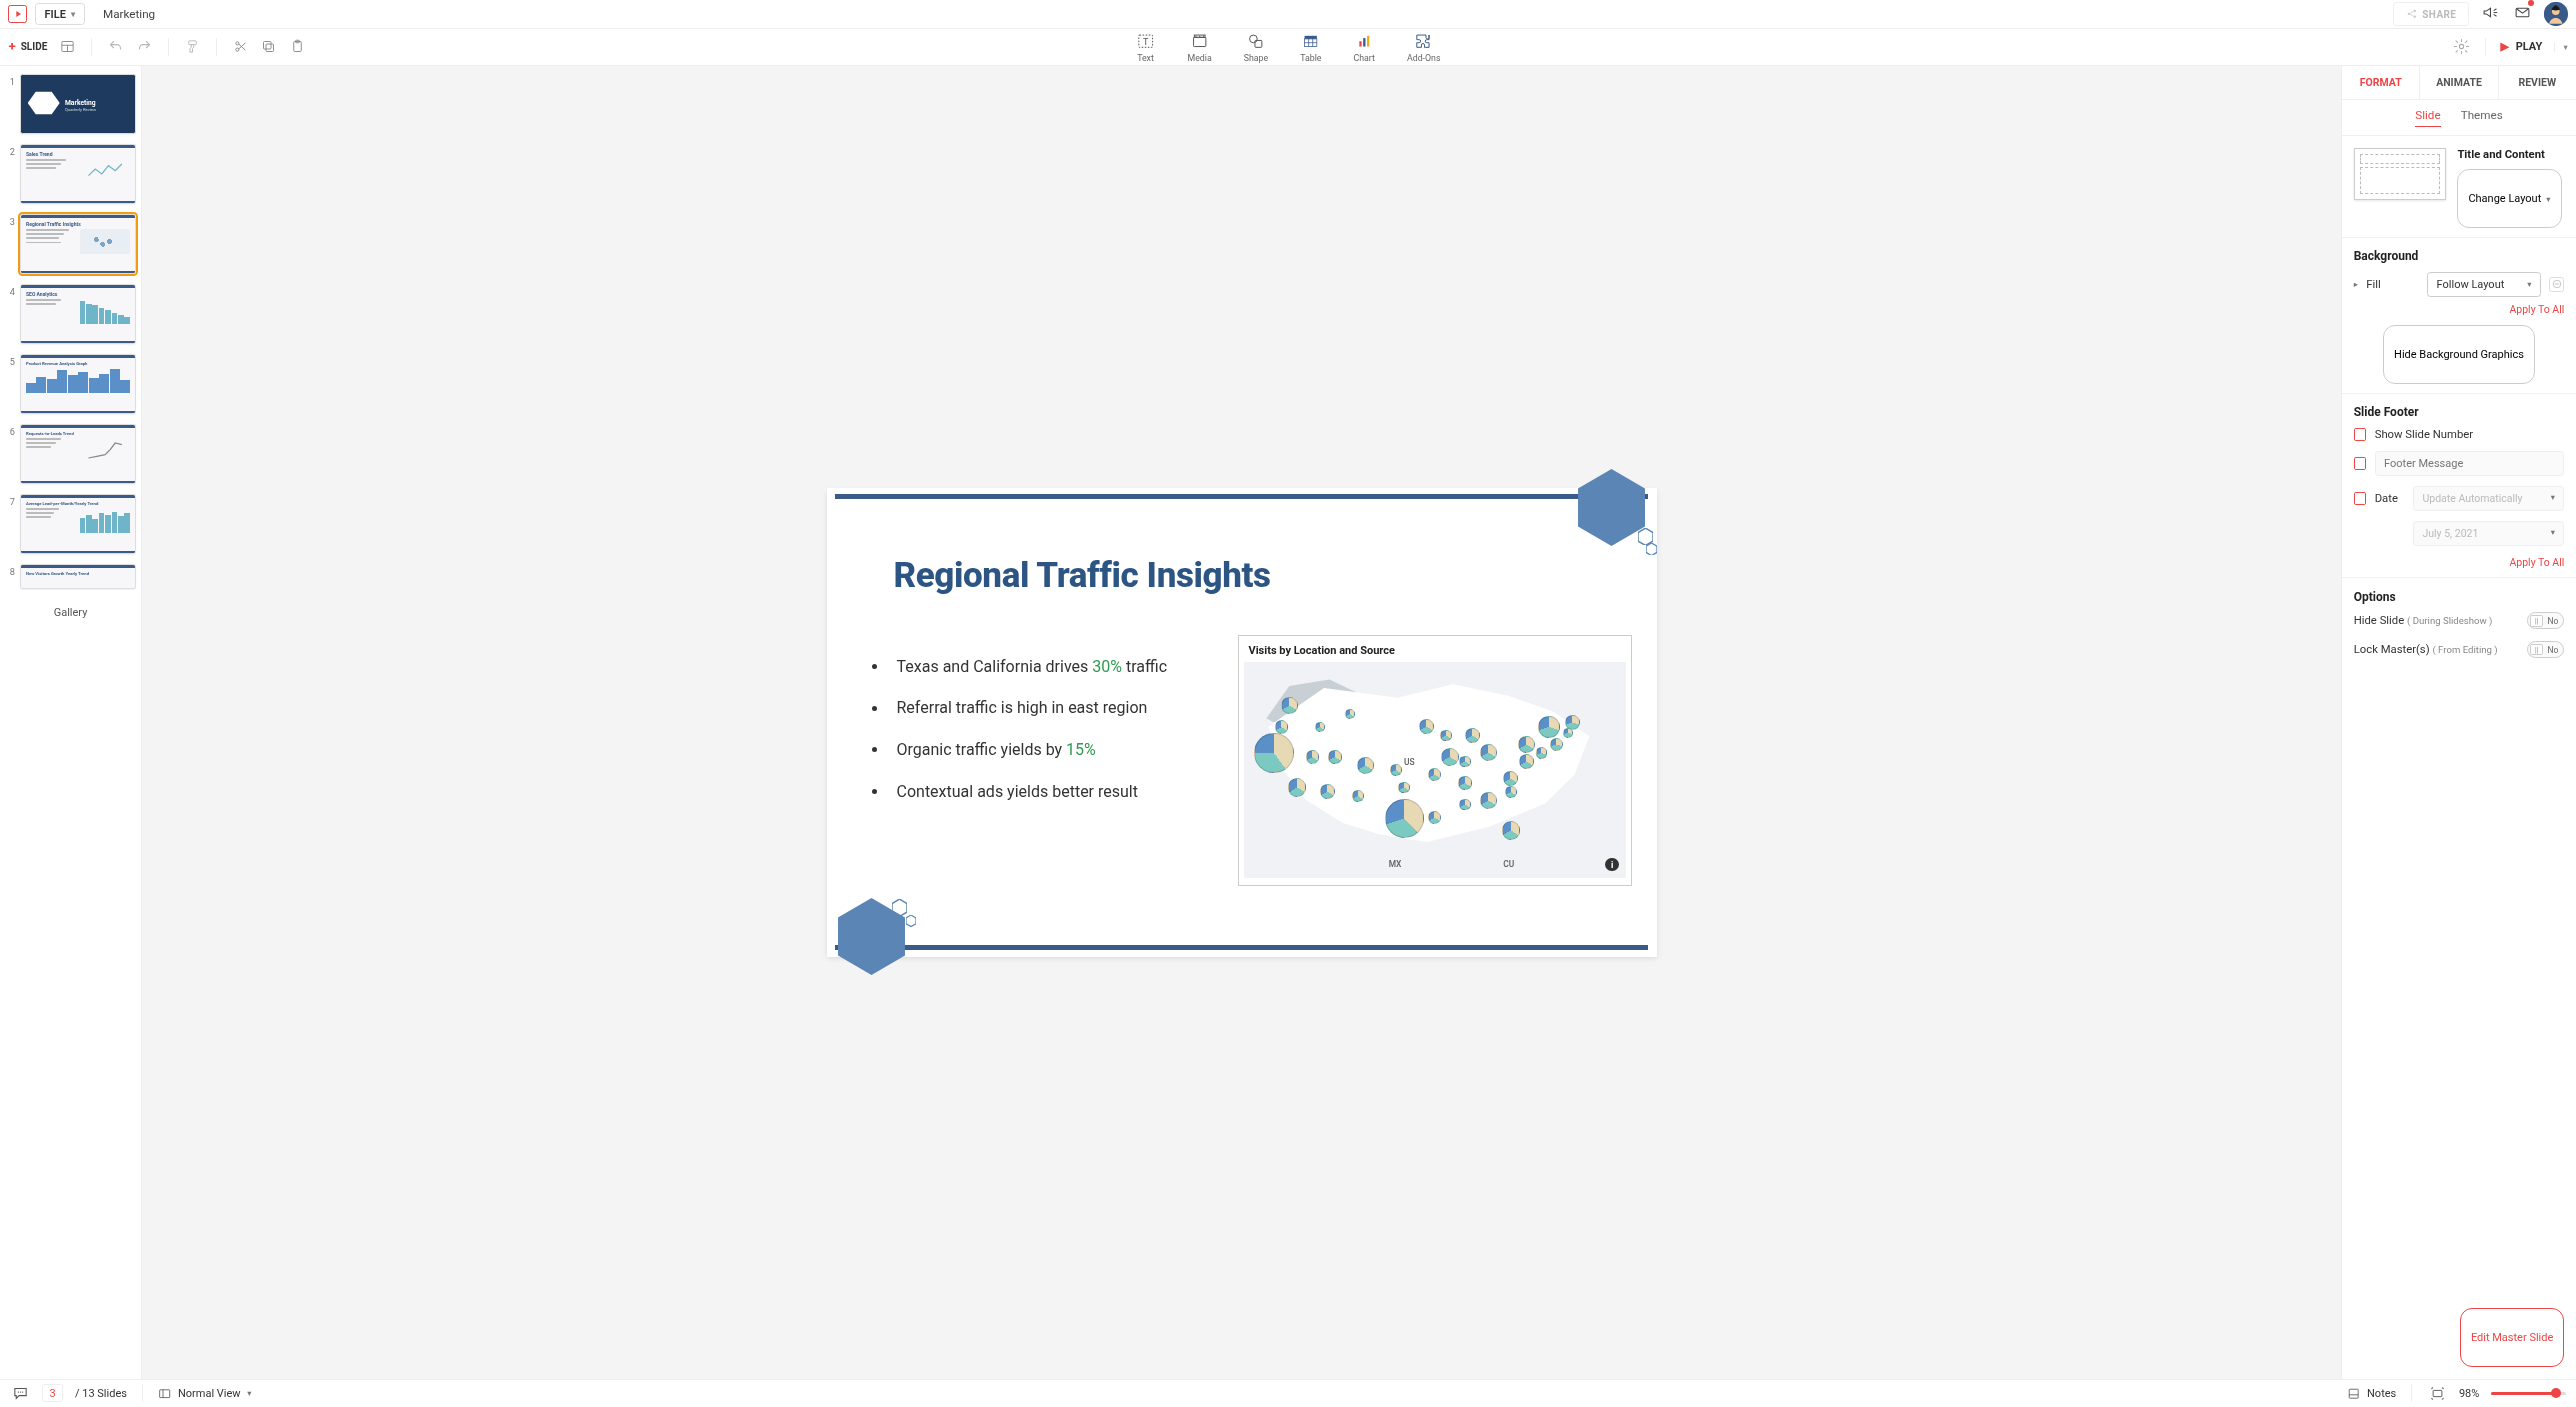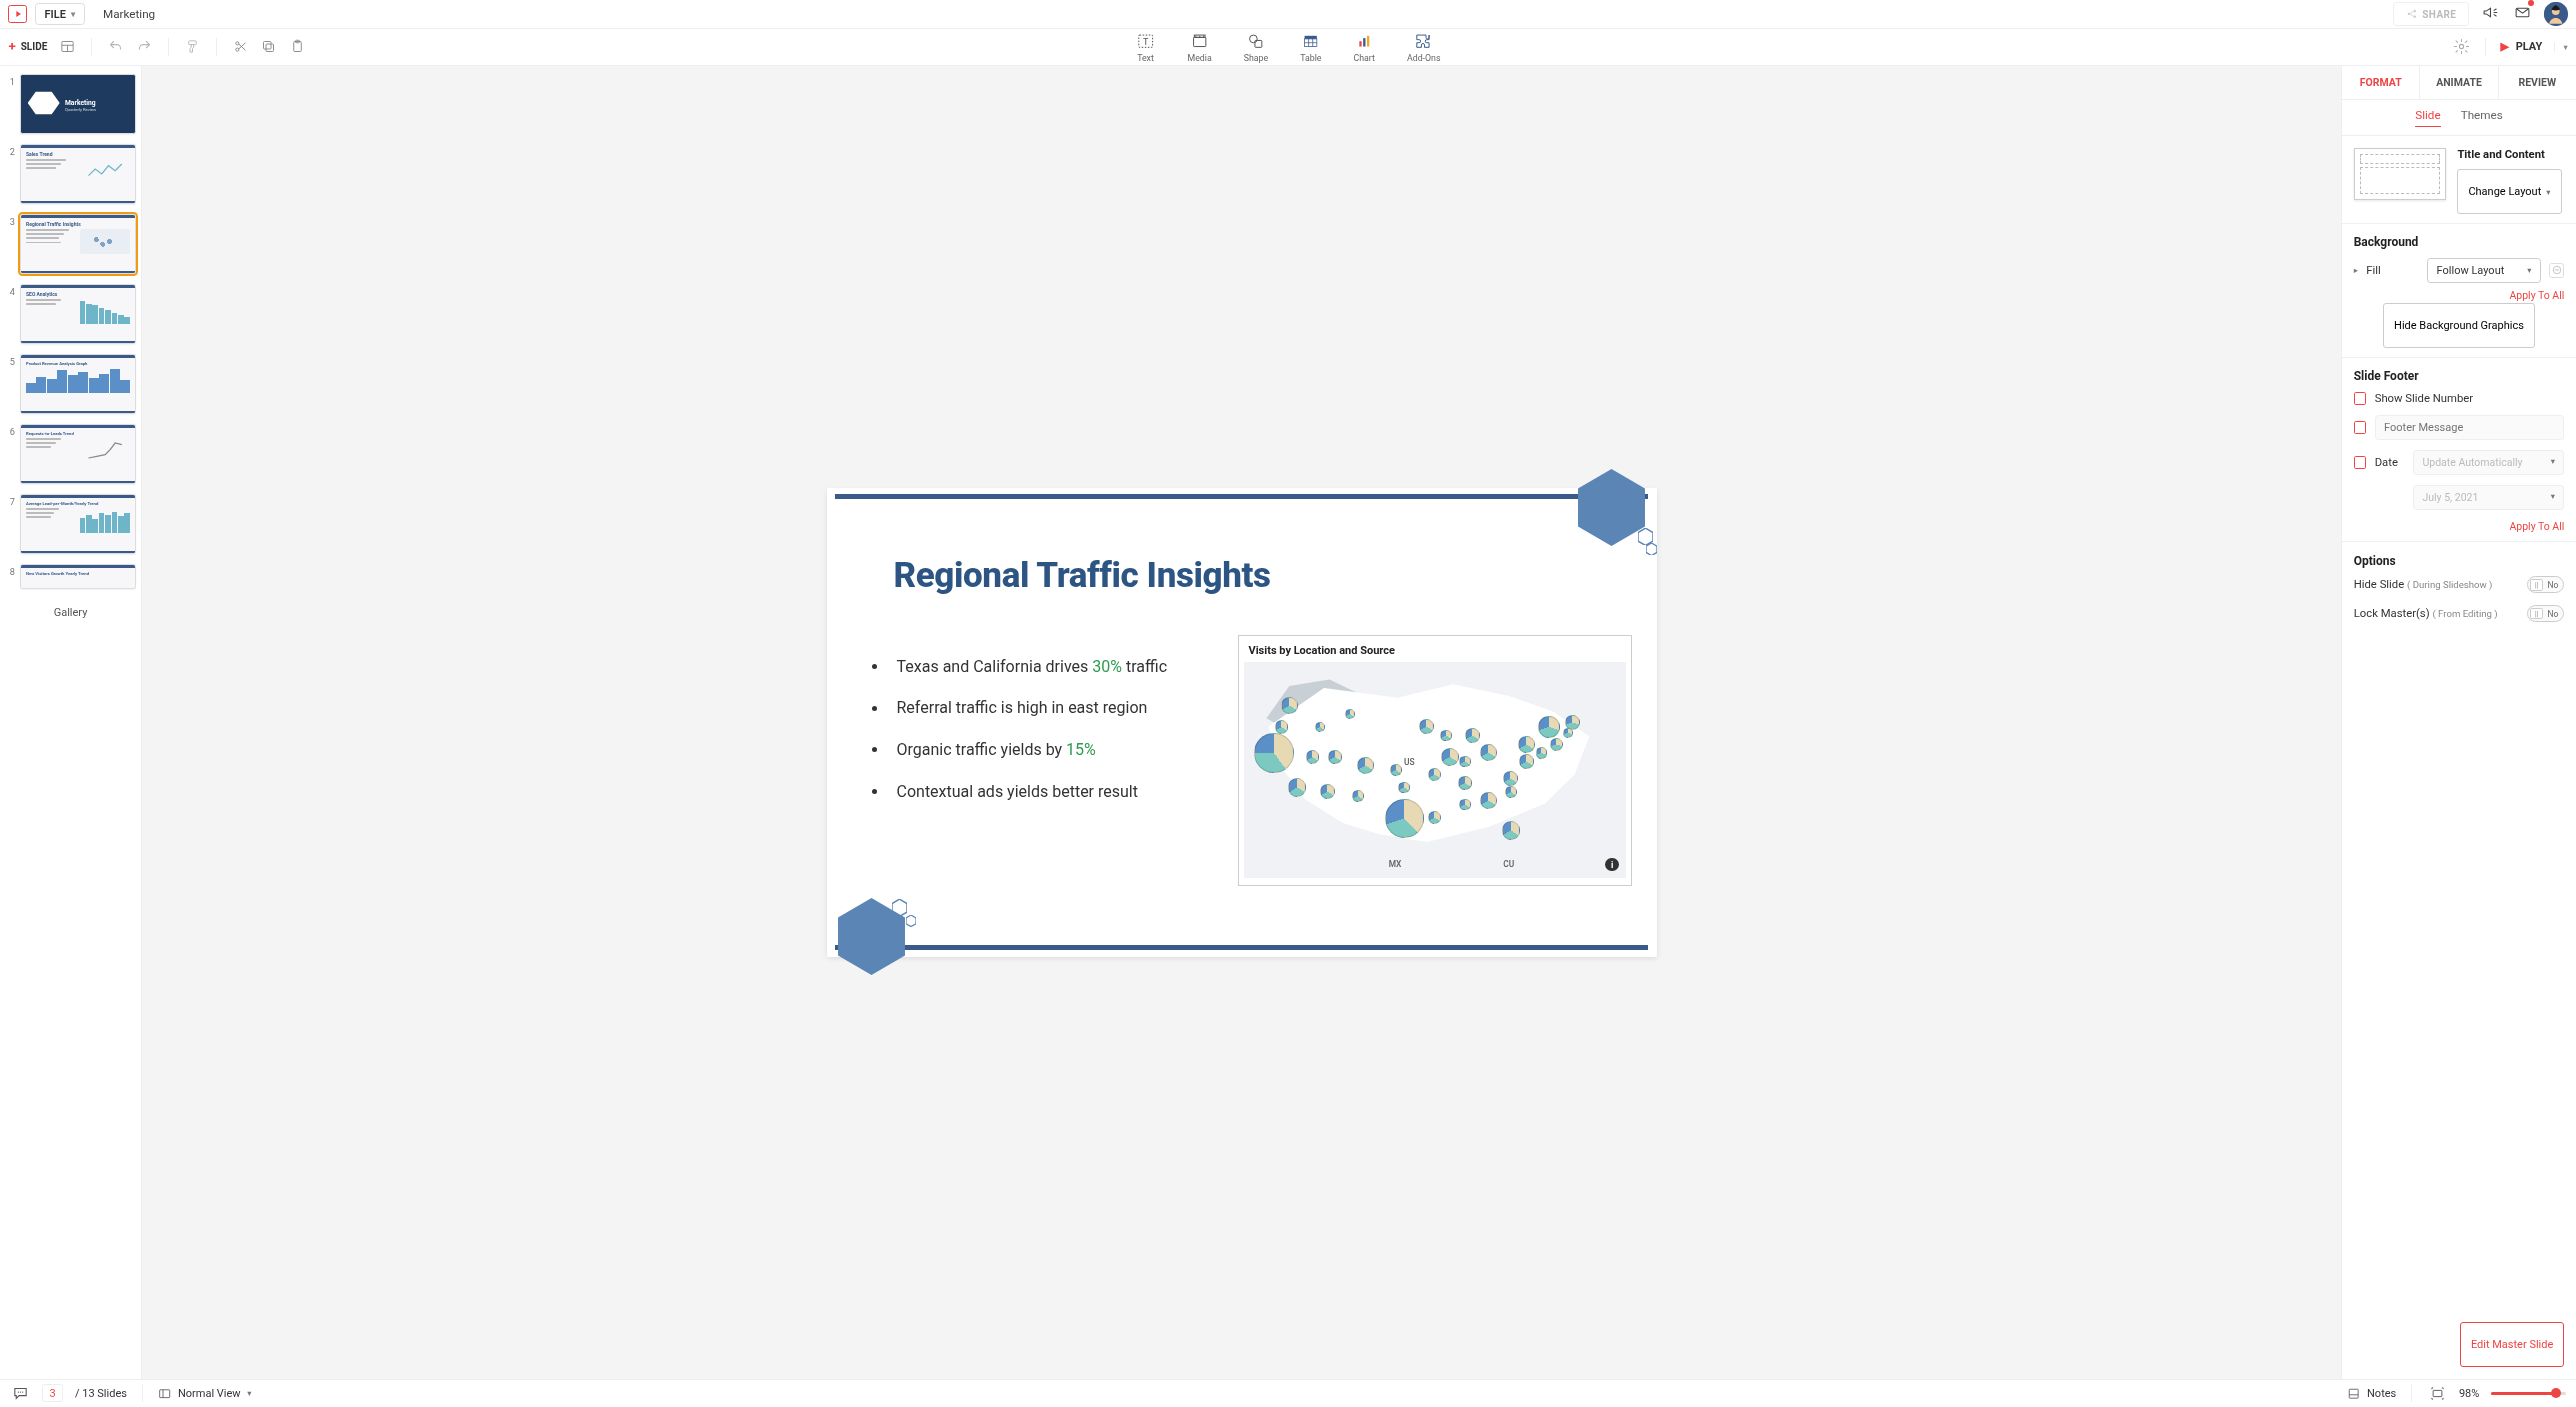--- a/index.html
+++ b/index.html
@@ -82,21 +82,21 @@
 .rtab.active { color:#e44; }
 .subtabs { display:flex; justify-content:center; gap:20px; padding:8.4px 0; border-bottom:0.8px solid #eee; }
 .subtab { font-size:11.7px; color:#666; cursor:pointer; padding-bottom:3.4px; }
 .subtab.active { color:#e44; border-bottom:1.7px solid #e44; }
 .rsection { padding:11.7px 11.7px 8.4px; border-bottom:0.8px solid #f0f0f0; }
 .layout-row { display:flex; gap:11.7px; align-items:flex-start; }
 .layout-thumb { width:92px; height:52px; border:0.8px solid #ccc; background:#fff; position:relative; box-shadow:0 0.8px 2.5px rgba(0,0,0,0.1); }
 .layout-thumb::before { content:""; position:absolute; left:5px; right:5px; top:5px; height:8.4px; border:0.8px dashed #bbb; }
 .layout-thumb::after { content:""; position:absolute; left:5px; right:5px; top:18.4px; bottom:5px; border:0.8px dashed #bbb; }
 .layout-name { font-size:11.3px; font-weight:700; color:#222; margin-bottom:8.4px; }
-.btn { border:0.8px solid #ccc; border-radius:3px; padding:15px 10px; font-size:11px; background:#fff; cursor:pointer; display:inline-flex; align-items:center; gap:5px; }
+.btn { border:0.8px solid #ccc; border-radius:12px; padding:22px 10px; font-size:11px; background:#fff; cursor:pointer; display:inline-flex; align-items:center; gap:5px; }
 .rs-h { font-size:12px; font-weight:700; color:#222; margin-bottom:8.4px; }
 .fill-row { display:flex; align-items:center; gap:8.4px; font-size:11.3px; }
 .caret { font-size:8.4px; color:#777; }
 .select { border:0.8px solid #ccc; border-radius:3.4px; padding:5px 8.4px; font-size:11px; min-width:101px; display:flex; align-items:center; justify-content:space-between; gap:23px; background:#fff; }
 .apply-link { text-align:right; font-size:10.5px; color:#e44; margin-top:6.7px; cursor:pointer; }
 .chk-row { display:flex; align-items:center; gap:8.4px; font-size:11.3px; margin-bottom:10px; }
 .chk { width:12.6px; height:12.6px; border:1.3px solid #e44; border-radius:1.7px; flex:none; }
 .ghost-input { flex:1; border:0.8px solid #eee; border-radius:3.4px; padding:5px 8.4px; font-size:11px; color:#bbb; background:#fafafa; }
 .ghost-select { flex:1; border:0.8px solid #eee; border-radius:3.4px; padding:5px 8.4px; font-size:10.5px; color:#bbb; display:flex; justify-content:space-between; background:#fafafa; }
 .opt-row { display:flex; align-items:center; justify-content:space-between; font-size:11.3px; margin-bottom:11.7px; }
@@ -590,21 +590,21 @@
             <span class="caret">▾</span>
           </div>
         <div style="width:15px;height:15px;border:0.8px solid #ddd;border-radius:2.5px;display:flex;align-items:center;justify-content:center">
             <svg width="10" height="10" viewBox="0 0 24 24">
               <circle cx="12" cy="12" r="9" fill="none" stroke="#bbb" stroke-width="2"></circle>
               <line x1="7" y1="12" x2="17" y2="12" stroke="#bbb" stroke-width="2"></line>
             </svg>
           </div>
       </div>
       <div class="apply-link">Apply To All</div>
-      <div style="text-align:center;margin-top:1px">
+      <div style="text-align:center;margin-top:9px">
         <button class="btn">Hide Background Graphics</button>
       </div>
     </div>
 
     <div class="rsection">
       <div class="rs-h">Slide Footer</div>
       <div class="chk-row">
         <div class="chk"></div>
         <span>Show Slide Number</span>
       </div>

